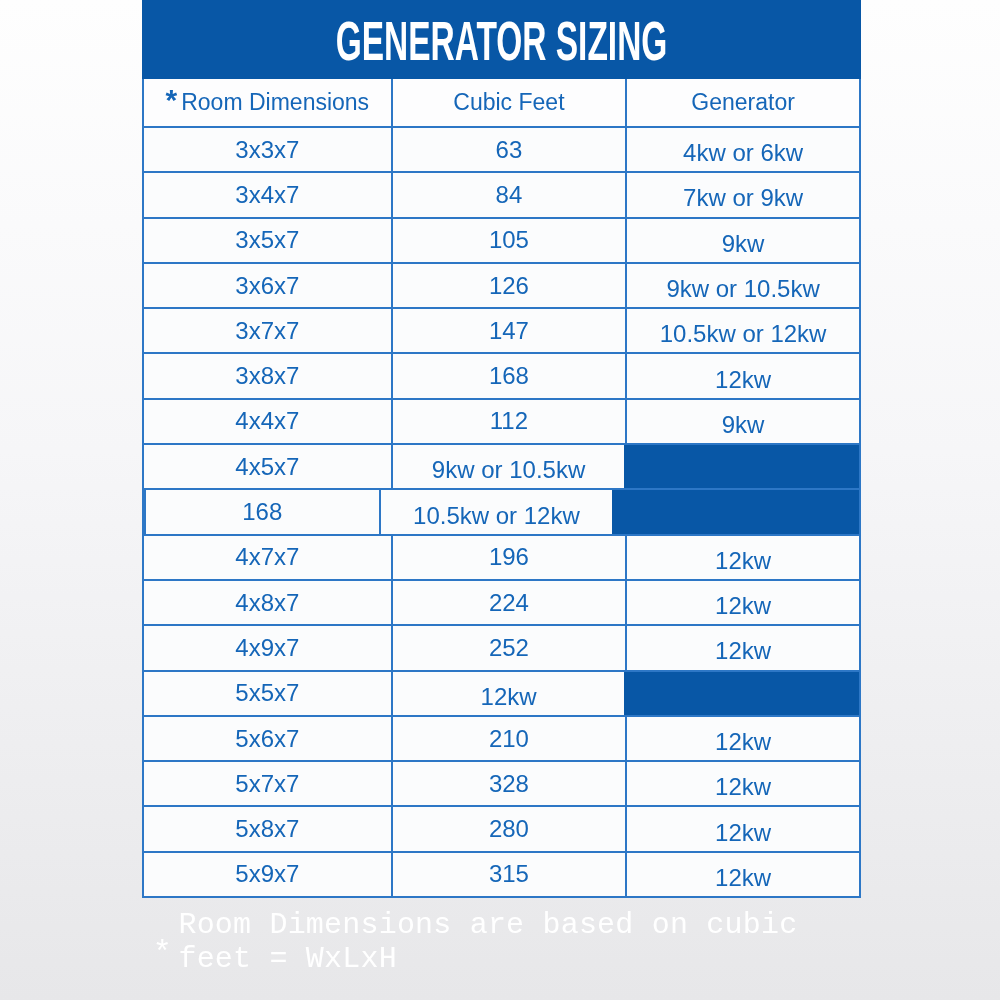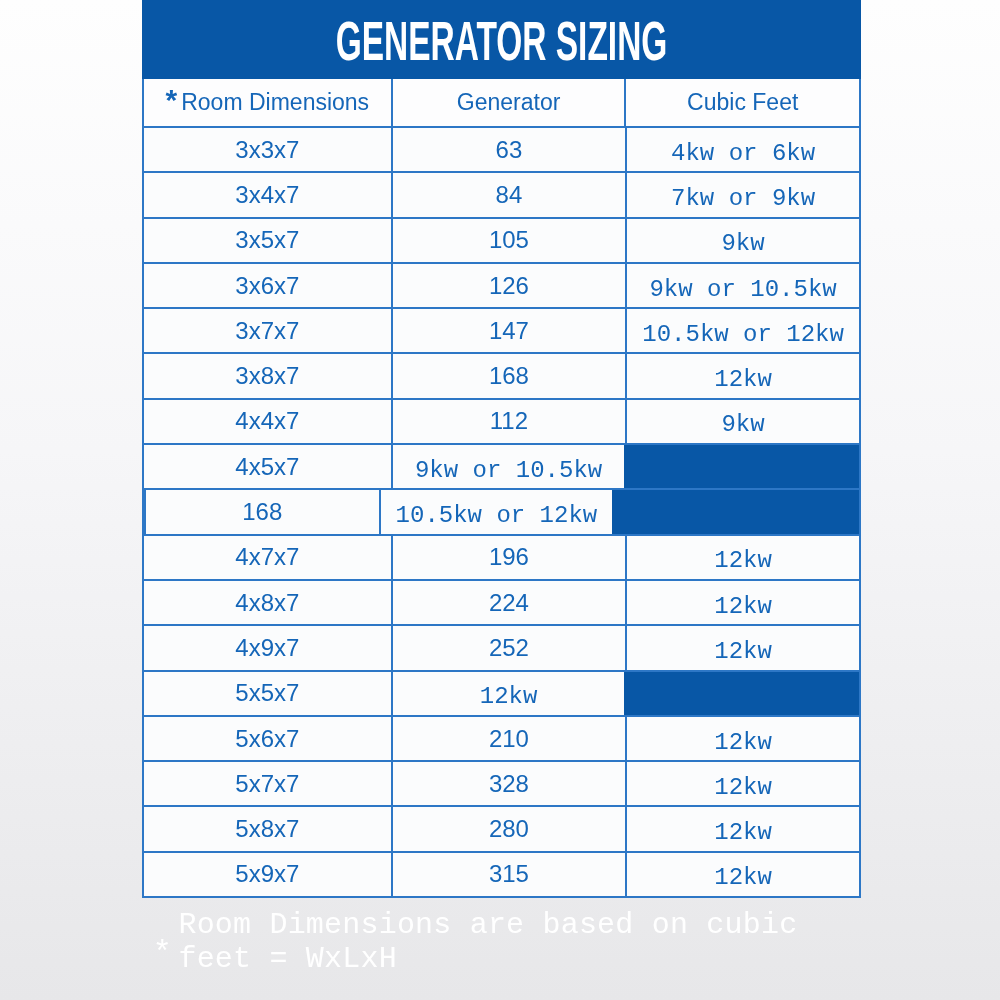--- a/index.html
+++ b/index.html
@@ -49,21 +49,21 @@
     background:var(--row-bg);
     color:var(--text-blue);
     font-size:24px;
     overflow:hidden;
   }
   .c1{width:34.5%;}
   .c2{width:32.8%;border-left:2px solid var(--border-blue);}
   .c3{width:32.7%;border-left:2px solid var(--border-blue);}
   .tbody .c3{transform:none;}
   .tbody .c3, .row .c3.shift{padding-top:0;}
-  .tbody .row .c3{align-items:center;font-family:Liberation Mono, monospace;}
+  .tbody .row .c3{align-items:center;}
   .tbody .row .c3{position:relative;top:0;}
   .tbody .row .c3{padding-top:7px;}
   .row.header .cell{font-size:23px;background:#fdfdfe;}
   .asterisk{
     font-weight:bold;font-size:30px;
     position:relative;top:-3px;
     margin-right:4px;line-height:0;
   }
   .footer{
     height:102px;
@@ -87,22 +87,22 @@
     <div class="title-band">
       <h1 class="title">GENERATOR SIZING</h1>
     </div>
 
     <div class="gtable">
       <div class="row header">
         <div class="cell c1">
           <span class="asterisk">*</span>
           <span>Room Dimensions</span>
         </div>
+        <div class="cell c2">Cubic Feet</div>
         <div class="cell c3">Generator</div>
-        <div class="cell c2">Cubic Feet</div>
       </div>
       <div class="tbody" id="tbody">
           <div class="row">
             <div class="cell c1">3x3x7</div>
             <div class="cell c2">63</div>
             <div class="cell c3">4kw or 6kw</div>
           </div>
           <div class="row">
             <div class="cell c1">3x4x7</div>
             <div class="cell c2">84</div>

